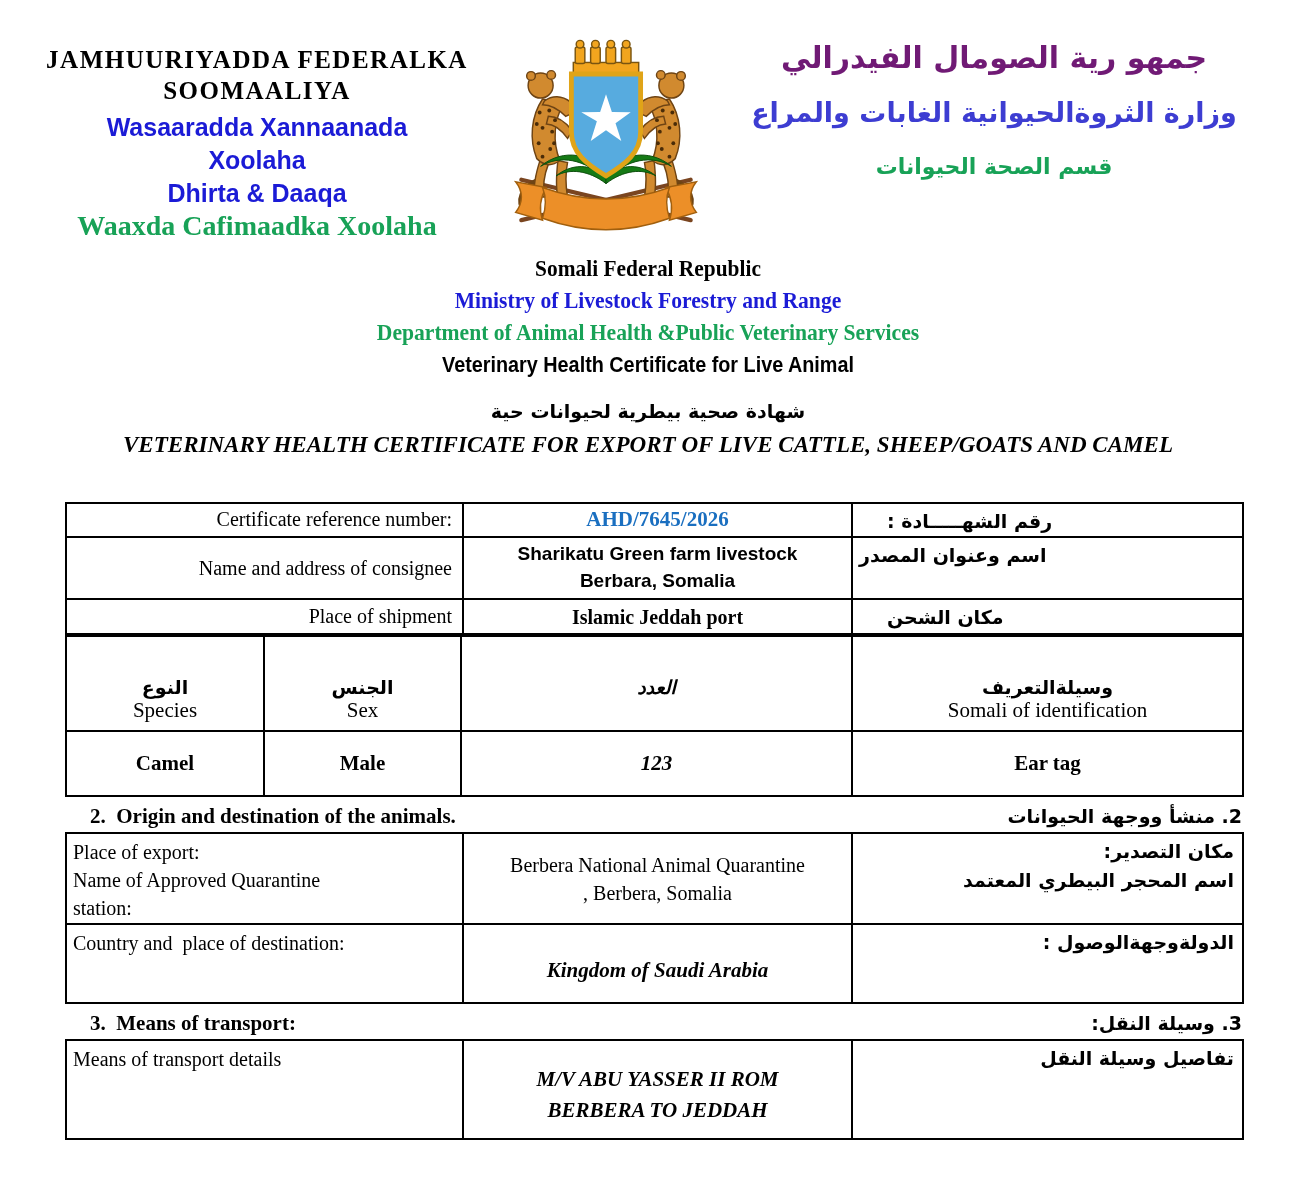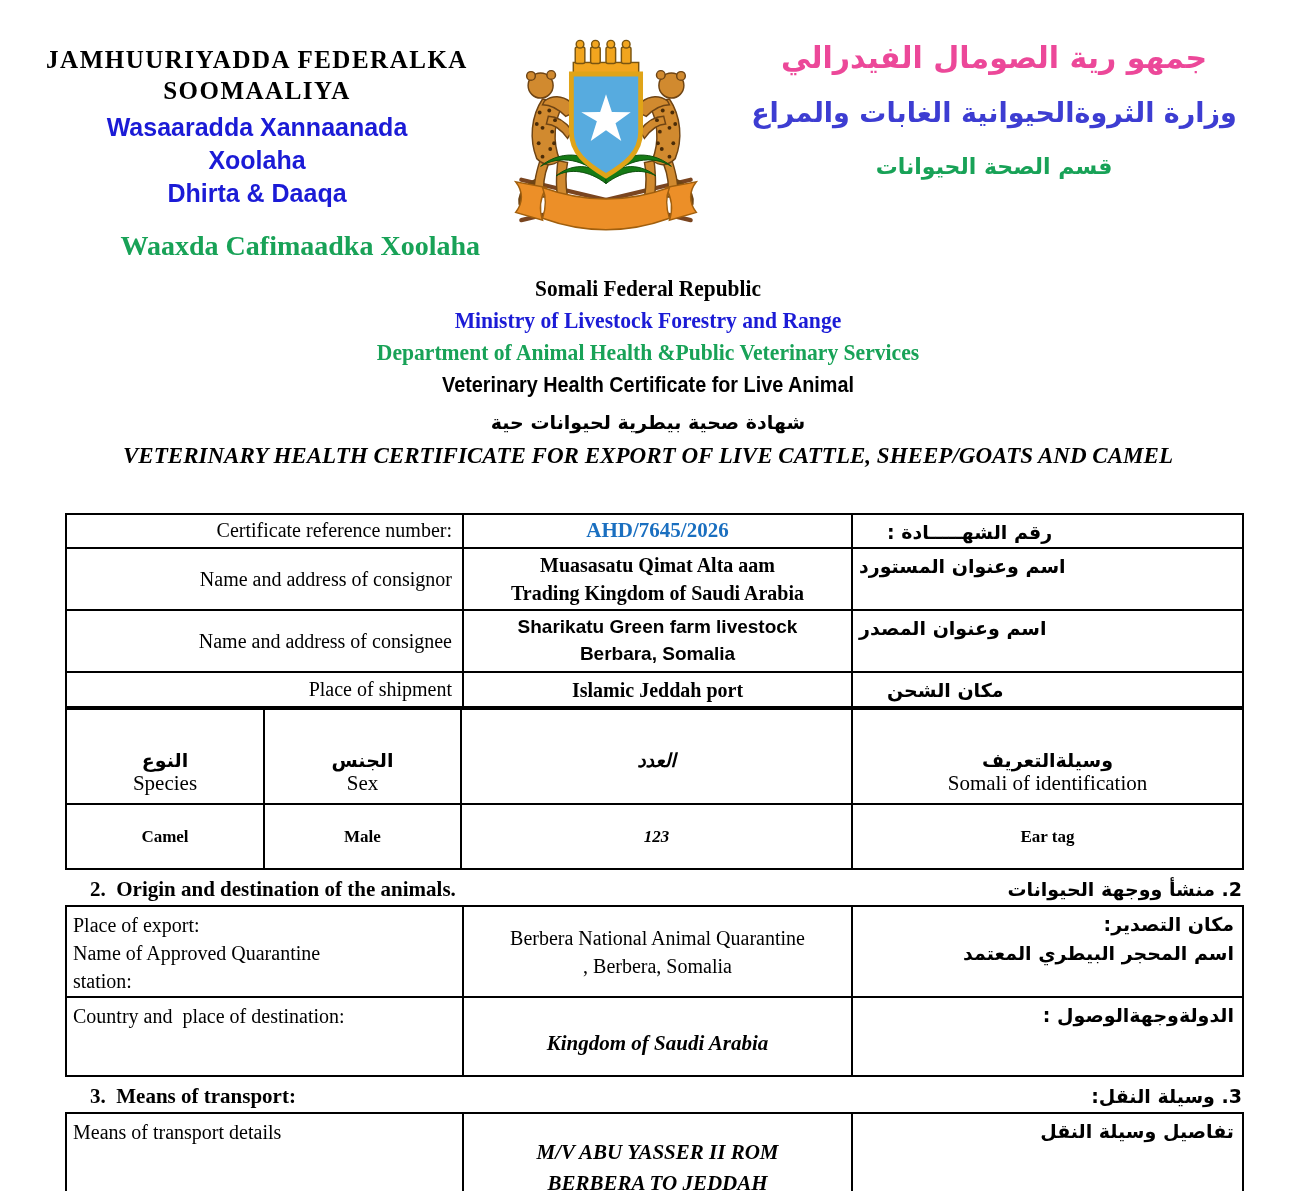--- a/index.html
+++ b/index.html
@@ -5,35 +5,35 @@
   html,body{margin:0;padding:0;background:#fff;}
   .page{position:relative;width:1296px;height:1191px;background:#fff;overflow:hidden;
         font-family:"Liberation Serif",serif;color:#000;}
   
   .hdr{display:flex;align-items:flex-start;padding:34px 14px 0 34px;}
   .hdr-left{width:446px;text-align:center;margin-top:10px;}
   .fancy{font-family:"Liberation Serif",serif;font-weight:bold;font-size:25px;line-height:1.25;
          letter-spacing:1.5px;white-space:pre-line;}
   .somali-blue{font-family:"Liberation Sans",sans-serif;font-weight:bold;font-size:25px;
          line-height:1.32;color:#1b1bd6;white-space:pre-line;margin-top:4px;}
-  .somali-green{font-weight:bold;font-size:28px;color:#18a257;margin-top:20px;text-align:right;}
+  .somali-green{font-weight:bold;font-size:28px;color:#18a257;margin-top:0;}
   .hdr-emblem{width:252px;flex:0 0 auto;display:flex;justify-content:center;}
   .hdr-right{flex:1;text-align:center;direction:rtl;padding-right:26px;
              font-family:"DejaVu Sans",sans-serif;font-weight:bold;}
-  .ar1{font-size:30px;color:#ec4899;margin-top:6px;}
+  .ar1{font-size:30px;color:#701a75;margin-top:6px;}
   .ar2{font-size:27px;color:#3d3dd2;margin-top:22px;}
   .ar3{font-size:22px;color:#18a257;margin-top:26px;}
   
   .titles{text-align:center;margin-top:14px;}
   .t{font-weight:bold;}
   .t1{font-size:23px;transform:scaleX(.93);}
   .t2{font-size:24px;color:#1b1bd6;transform:scaleX(.9);margin-top:5px;}
   .t3{font-size:24px;color:#18a257;transform:scaleX(.9);margin-top:5px;}
   .t4{font-family:"Liberation Sans",sans-serif;font-size:22px;transform:scaleX(.9);margin-top:6px;}
-  .t5{font-family:"DejaVu Sans",sans-serif;font-size:19px;margin-top:13px;}
+  .t5{font-family:"DejaVu Sans",sans-serif;font-size:19px;margin-top:22px;}
   .t6{font-style:italic;font-size:24px;transform:scaleX(.96);margin-top:9px;}
   
   table{border-collapse:collapse;table-layout:fixed;width:1177px;margin-left:65px;}
   td{border:2px solid #000;padding:1px 6px;vertical-align:middle;overflow:hidden;}
   .info{margin-top:44px;}
   .lbl{text-align:right;font-size:20px;padding-right:10px;}
   .val{text-align:center;font-weight:bold;font-size:20px;white-space:pre-line;line-height:1.4;}
   .val-blue{color:#1a6fc0;font-size:21px;}
   .val-sans{font-family:"Liberation Sans",sans-serif;font-size:19px;}
   .arc{direction:rtl;text-align:left;font-family:"DejaVu Sans",sans-serif;font-weight:bold;
@@ -44,21 +44,21 @@
        padding-right:8px;}
   
   .sec{width:1177px;margin:7px 0 3px 65px;display:flex;justify-content:space-between;align-items:baseline;}
   .sec-en{font-weight:bold;font-size:21px;padding-left:25px;}
   .sec-ar{direction:rtl;font-family:"DejaVu Sans",sans-serif;font-weight:bold;font-size:19px;}
   
   .idh td{height:88px;vertical-align:bottom;text-align:center;padding-bottom:4px;}
   .h-ar{font-family:"DejaVu Sans",sans-serif;font-weight:bold;font-size:19px;}
   .h-ar-i{font-style:italic;}
   .h-en{font-size:21px;min-height:28px;}
-  .idr td{height:61px;text-align:center;font-weight:bold;font-size:17px;}
+  .idr td{height:61px;text-align:center;font-weight:bold;font-size:21px;}
   .num{font-weight:normal;font-style:italic;font-size:21px;}
   
   .plain-lbl{vertical-align:top;text-align:left;font-size:20px;line-height:1.4;white-space:pre-line;padding-top:4px;}
   .mid-c{text-align:center;font-size:20px;white-space:pre-line;line-height:1.4;}
   .dest-val{font-weight:bold;font-style:italic;font-size:21px;padding-top:16px;vertical-align:middle;text-align:center;}
   .trans-val{font-weight:bold;font-style:italic;font-size:21px;white-space:pre-line;padding-top:12px;line-height:1.5;}
   .r1{height:28px;}.r2{height:56px;}.r3{height:56px;}.r4{height:29px;}.r5{height:32px;}
   .or1{height:78px;}.or2{height:60px;}
   .tr1{height:84px;}
 </style>
@@ -165,26 +165,20 @@
         <col style="width:389px">
         <col style="width:391px">
       </colgroup>
     <tbody>
         <tr>
       <td class="lbl r1">Certificate reference number:</td>
       <td class="val val-blue r1">AHD/7645/2026</td>
       <td class="arc arc-ind r1">رقم الشهـــــادة :</td>
     </tr>
     <tr>
-      <td class="lbl r2">Name and address of consignor</td>
-      <td class="val r2">Muasasatu Qimat Alta aam
-Trading Kingdom of Saudi Arabia</td>
-      <td class="arc r2">اسم وعنوان المستورد</td>
-    </tr>
-    <tr>
       <td class="lbl r3">Name and address of consignee</td>
       <td class="val val-sans r3">Sharikatu Green farm livestock
 Berbara, Somalia</td>
       <td class="arc r3">اسم وعنوان المصدر</td>
     </tr>
     <tr>
       <td class="lbl r4">Place of shipment</td>
       <td class="val r4">Islamic Jeddah port</td>
       <td class="arc arc-ind r4">مكان الشحن</td>
     </tr>

